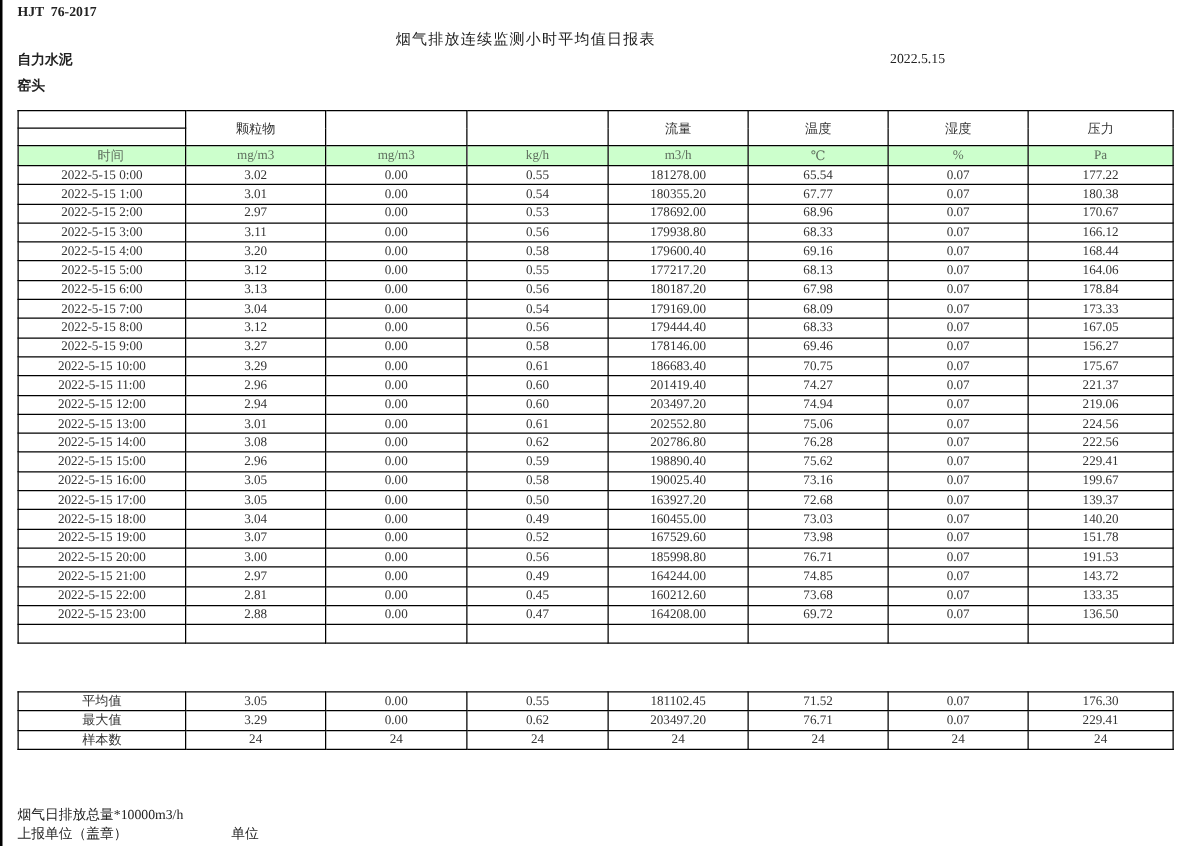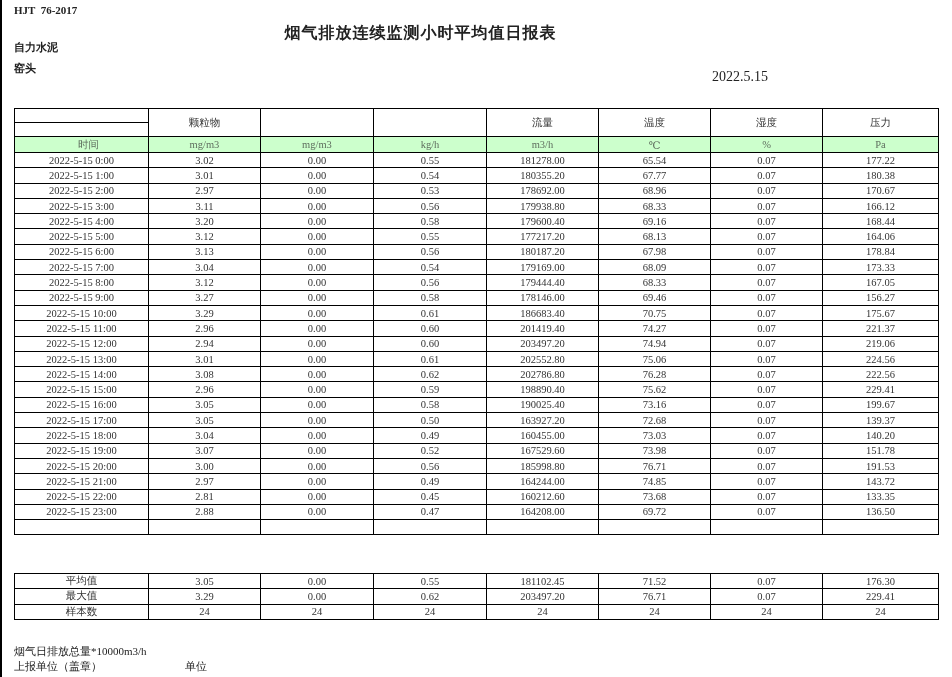--- a/index.html
+++ b/index.html
@@ -1,26 +1,26 @@
 <!DOCTYPE html>
 <html><head>
 <meta charset="utf-8">
 <style>
   * { margin:0; padding:0; box-sizing:border-box; }
   html,body { width:952px; height:677px; background:#ffffff; overflow:hidden;
               font-family:"Liberation Serif","DejaVu Serif",serif; color:#222; }
   .abs { position:absolute; }
   #left-edge { left:0; top:0; width:2px; height:677px; background:#000; }
   #std-no { left:14px; top:4px; font-size:11px; font-weight:bold; white-space:pre; }
-  #title { left:0; top:23px; width:841px; text-align:center; font-size:16px; font-weight:bold; letter-spacing:1px; }
-  #report-date { left:712px; top:41px; font-size:14px;margin-top:28px; }
+  #title { left:0; top:23px; width:841px; text-align:center; font-size:12px; font-weight:normal; letter-spacing:1px; }
+  #report-date { left:712px; top:41px; font-size:11px; }
   #company { left:14px; top:40px; font-size:11px; font-weight:bold; }
   #station { left:14px; top:61px; font-size:11px; font-weight:bold; }
 
-  table { border-collapse:collapse; table-layout:fixed; position:absolute; left:14px;margin-top:20px; }
+  table { border-collapse:collapse; table-layout:fixed; position:absolute; left:14px; }
   td { border:1px solid #000; text-align:center; vertical-align:middle;
        font-size:10.5px; color:#333; overflow:hidden; white-space:nowrap; padding:0 2px; }
   #main-table { top:88px; width:924px; }
   #summary-table { top:553px; width:924px;padding-left:16px; }
   tr.h1 td { height:14px; }
   tr.unit-row td { height:16px; color:#5f6f5f; }
   tr.data-row td, #summary-table tr td { height:15.3px; }
   tr.spacer-row td { height:15px; }
 </style>
 </head>

